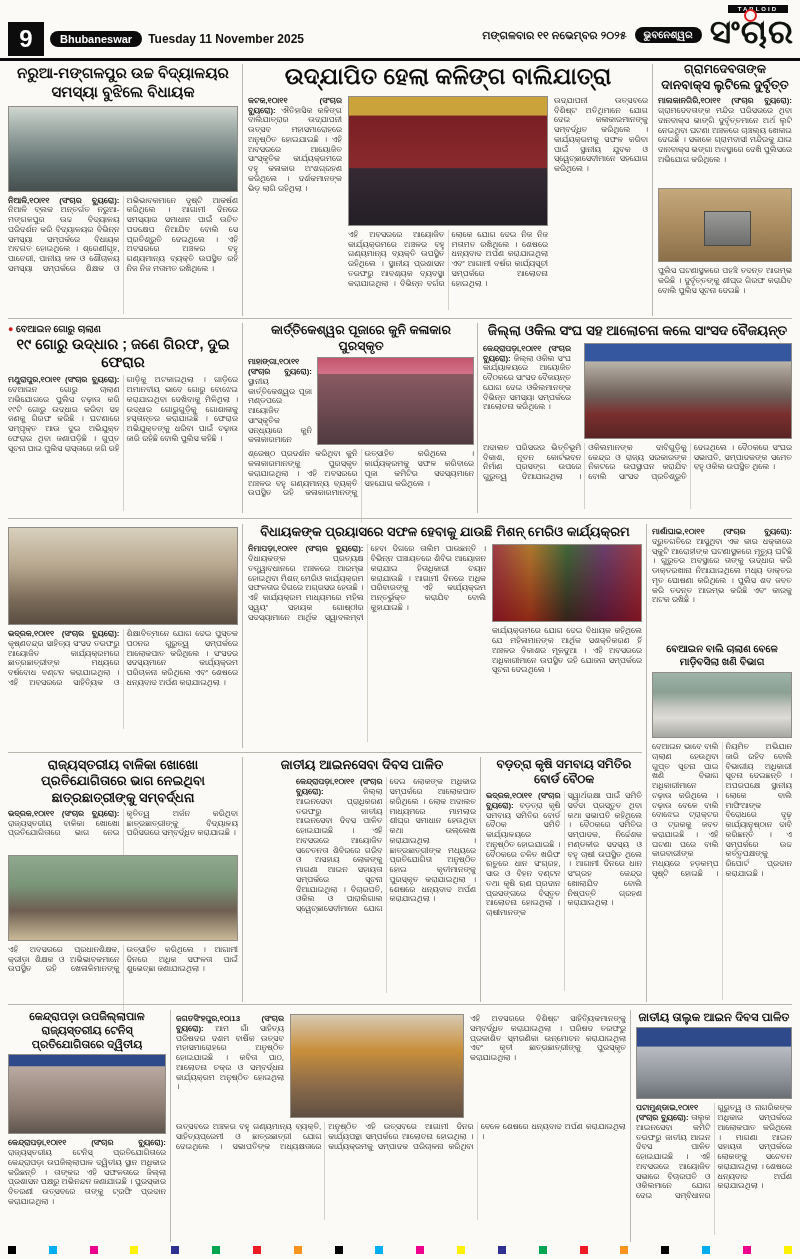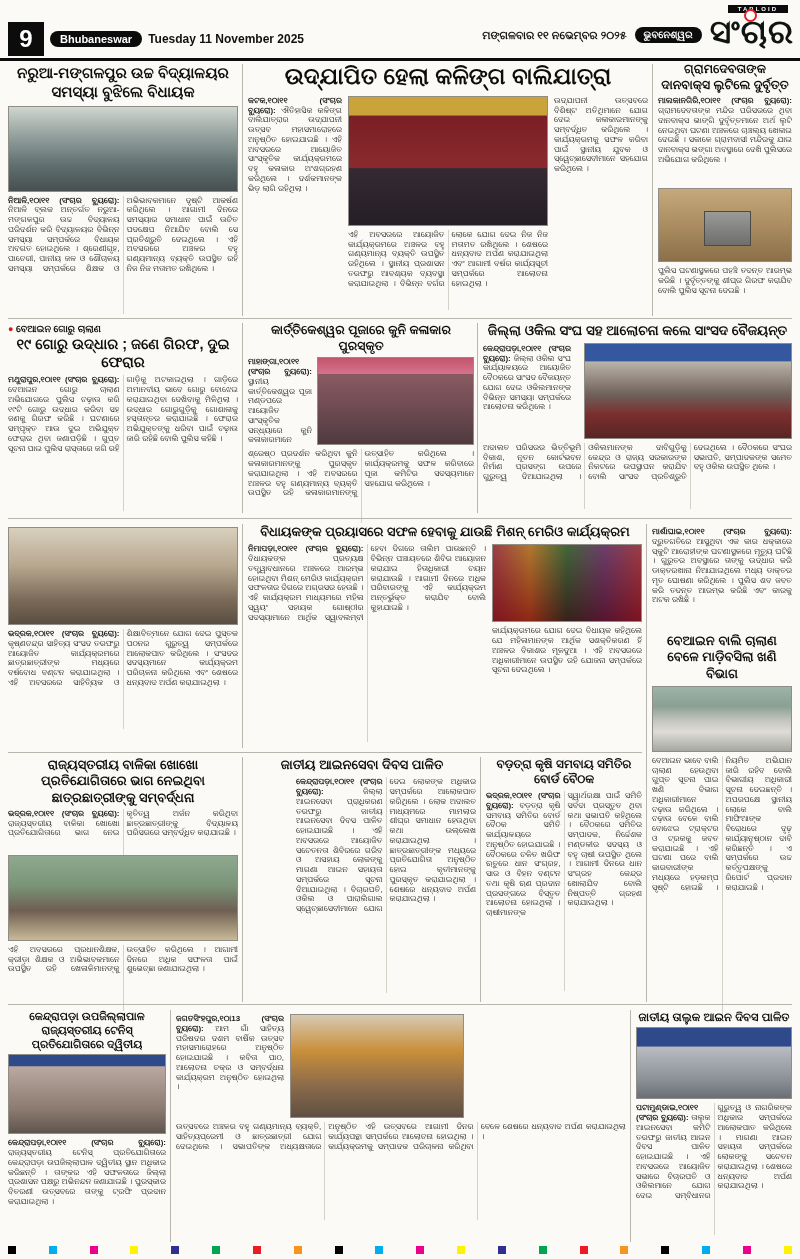--- a/index.html
+++ b/index.html
@@ -185,21 +185,21 @@
   </div>
 </div>
 
 <div class="abs vr" style="left:646px;top:524px;height:478px;"></div>
 
 <div class="abs" style="left:652px;top:524px;width:140px;height:478px;">
   <div class="bd" style="margin-top:3px;height:104px;">
     <span class="dl">ମାର୍ଶାଘାଇ,୧୦ା୧୧ (ସଂଚାର ବ୍ୟୁରୋ):</span>
     <span>ଦ୍ରୁତଗତିରେ ଆସୁଥିବା ଏକ କାର ଧକ୍କାରେ ସ୍କୁଟି ଆରୋହୀଙ୍କ ଘଟଣାସ୍ଥଳରେ ମୃତ୍ୟୁ ଘଟିଛି । ଗୁରୁତର ଅବସ୍ଥାରେ ତାଙ୍କୁ ଉଦ୍ଧାର କରି ଡାକ୍ତରଖାନା ନିଆଯାଇଥିଲେ ମଧ୍ୟ ଡାକ୍ତର ମୃତ ଘୋଷଣା କରିଥିଲେ । ପୁଲିସ ଶବ ଜବତ କରି ତଦନ୍ତ ଆରମ୍ଭ କରିଛି ଏବଂ କାରକୁ ଅଟକ ରଖିଛି ।</span>
   </div>
-  <div class="hl" style="font-size:13px;margin-top:2px;">ବେଆଇନ ବାଲି ଚାଲାଣ ବେଳେ ମାଡ଼ିବସିଲା ଖଣି ବିଭାଗ</div>
+  <div class="hl" style="font-size:10px;margin-top:12px;">ବେଆଇନ ବାଲି ଚାଲାଣ ବେଳେ ମାଡ଼ିବସିଲା ଖଣି ବିଭାଗ</div>
   <div class="ph p-street" style="margin-top:4px;height:64px;"></div>
   <div class="bd c2" style="margin-top:4px;height:258px;">ବେଆଇନ ଭାବେ ବାଲି ଚାଲାଣ ହେଉଥିବା ଗୁପ୍ତ ସୂଚନା ପାଇ ଖଣି ବିଭାଗ ଅଧିକାରୀମାନେ ଚଢ଼ାଉ କରିଥିଲେ । ଚଢ଼ାଉ ବେଳେ ବାଲି ବୋଝେଇ ଟ୍ରାକ୍ଟର ଓ ଟ୍ରକକୁ ଜବତ କରାଯାଇଛି । ଏହି ଘଟଣା ପରେ ବାଲି କାରବାରୀଙ୍କ ମଧ୍ୟରେ ହଡ଼କମ୍ପ ସୃଷ୍ଟି ହୋଇଛି । ନିୟମିତ ଅଭିଯାନ ଜାରି ରହିବ ବୋଲି ବିଭାଗୀୟ ଅଧିକାରୀ ସୂଚନା ଦେଇଛନ୍ତି । ଅପରପକ୍ଷେ ସ୍ଥାନୀୟ ଲୋକେ ବାଲି ମାଫିଆଙ୍କ ବିରୋଧରେ ଦୃଢ଼ କାର୍ଯ୍ୟାନୁଷ୍ଠାନ ଦାବି କରିଛନ୍ତି । ଏ ସମ୍ପର୍କରେ ଉଚ୍ଚ କର୍ତ୍ତୃପକ୍ଷଙ୍କୁ ରିପୋର୍ଟ ପ୍ରଦାନ କରାଯାଇଛି ।</div>
 </div>
 
 <div class="abs hr" style="left:8px;top:752px;width:634px;"></div>
 
 <div class="abs" style="left:8px;top:757px;width:230px;height:245px;">
   <div class="hl" style="font-size:13px;">ରାଜ୍ୟସ୍ତରୀୟ ବାଳିକା ଖୋଖୋ ପ୍ରତିଯୋଗିତାରେ ଭାଗ ନେଇଥିବା ଛାତ୍ରଛାତ୍ରୀଙ୍କୁ ସମ୍ବର୍ଦ୍ଧନା</div>
   <div class="bd c2" style="margin-top:3px;height:46px;">
     <span class="dl">ଭଦ୍ରକ,୧୦ା୧୧ (ସଂଚାର ବ୍ୟୁରୋ):</span>
@@ -242,20 +242,21 @@
 
 <div class="abs vr" style="left:170px;top:1010px;height:232px;"></div>
 
 <div class="abs" style="left:176px;top:1010px;width:450px;height:232px;">
   <div style="display:flex;gap:6px;margin-top:4px;">
     <div class="bd" style="width:108px;height:102px;">
       <span class="dl">ଜଗତସିଂହପୁର,୧୦ା13 (ସଂଚାର ବ୍ୟୁରୋ):</span>
       <span>ଆମ ଗାଁ ସାହିତ୍ୟ ପରିଷଦର ଦଶମ ବାର୍ଷିକ ଉତ୍ସବ ମହାସମାରୋହରେ ଅନୁଷ୍ଠିତ ହୋଇଯାଇଛି । କବିତା ପାଠ, ଆଲୋଚନା ଚକ୍ର ଓ ସମ୍ବର୍ଦ୍ଧନା କାର୍ଯ୍ୟକ୍ରମ ଅନୁଷ୍ଠିତ ହୋଇଥିଲା ।</span>
     </div>
     <div class="ph p-utsav" style="width:172px;height:102px;"></div>
+    <div class="bd" style="flex:1;height:102px;">ଏହି ଅବସରରେ ବିଶିଷ୍ଟ ସାହିତ୍ୟିକମାନଙ୍କୁ ସମ୍ବର୍ଦ୍ଧିତ କରାଯାଇଥିଲା । ପରିଷଦ ତରଫରୁ ପ୍ରକାଶିତ ସ୍ମରଣିକା ଉନ୍ମୋଚନ କରାଯାଇଥିଲା ଏବଂ କୃତୀ ଛାତ୍ରଛାତ୍ରୀଙ୍କୁ ପୁରସ୍କୃତ କରାଯାଇଥିଲା ।</div>
   </div>
   <div class="bd c3" style="margin-top:4px;height:98px;">ଉତ୍ସବରେ ଅଞ୍ଚଳର ବହୁ ଗଣ୍ୟମାନ୍ୟ ବ୍ୟକ୍ତି, ସାହିତ୍ୟପ୍ରେମୀ ଓ ଛାତ୍ରଛାତ୍ରୀ ଯୋଗ ଦେଇଥିଲେ । ସଭାପତିଙ୍କ ଅଧ୍ୟକ୍ଷତାରେ ଅନୁଷ୍ଠିତ ଏହି ଉତ୍ସବରେ ଆଗାମୀ ଦିନର କାର୍ଯ୍ୟପନ୍ଥା ସମ୍ପର୍କରେ ଆଲୋଚନା ହୋଇଥିଲା । କାର୍ଯ୍ୟକ୍ରମକୁ ସମ୍ପାଦକ ପରିଚାଳନା କରିଥିବା ବେଳେ ଶେଷରେ ଧନ୍ୟବାଦ ଅର୍ପଣ କରାଯାଇଥିଲା ।</div>
 </div>
 
 <div class="abs vr" style="left:630px;top:1010px;height:232px;"></div>
 
 <div class="abs" style="left:636px;top:1010px;width:156px;height:232px;">
   <div class="hl" style="font-size:11.5px;">ଜାତୀୟ ତାଲୁକ ଆଇନ ଦିବସ ପାଳିତ</div>
   <div class="ph p-taluk" style="margin-top:3px;height:70px;"></div>
   <div class="bd c2" style="margin-top:4px;height:132px;">

